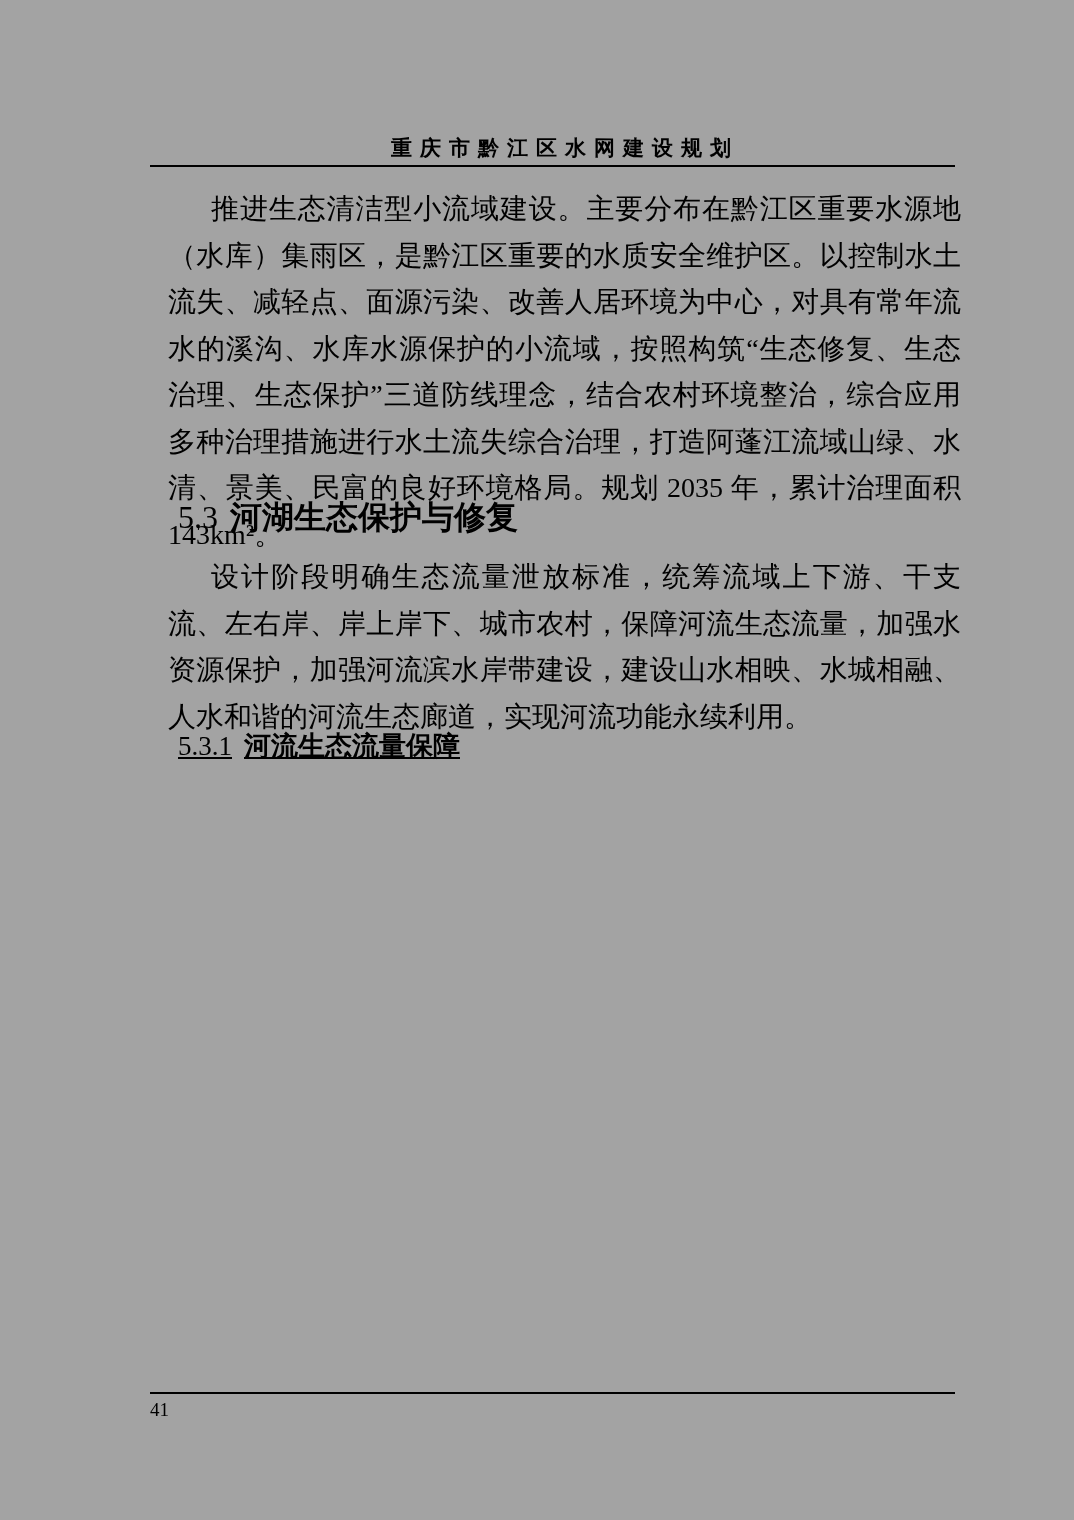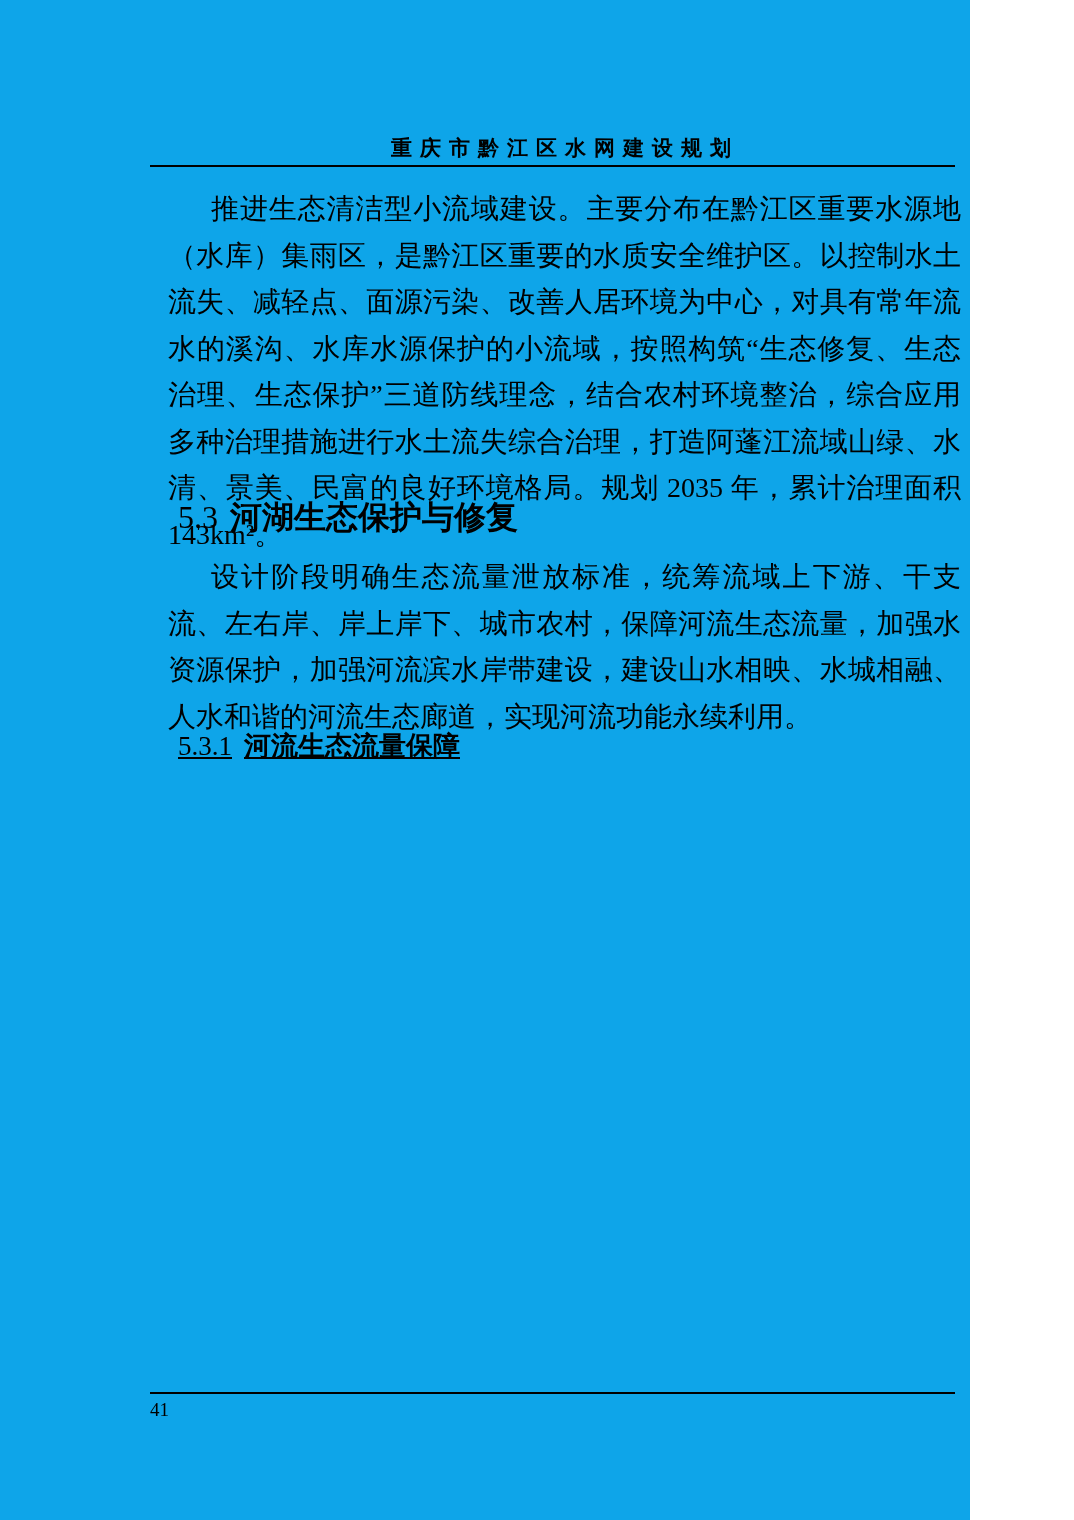--- a/index.html
+++ b/index.html
@@ -2,23 +2,23 @@
 <html lang="zh"><head>
 <meta charset="utf-8">
 <style>
   html, body {
     margin: 0;
     padding: 0;
     background: #ffffff;
   }
   .page {
     position: relative;
-    width: 970px;
+    width: 1074px;
     height: 1520px;
-    background: #0ea5e9;
+    background: #a3a3a3;
     color: #000000;
     font-family: "Liberation Serif", serif;
     overflow: hidden;
   }
 
   
   .header-title {
     position: absolute;
     top: 136px;
     left: 150px;

